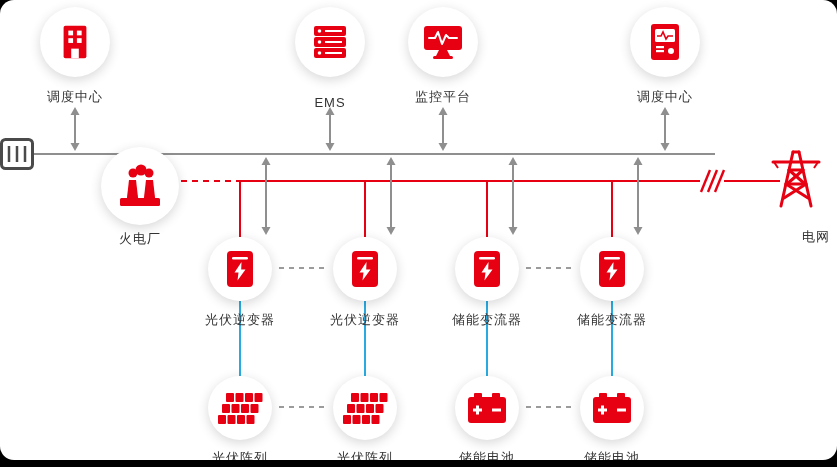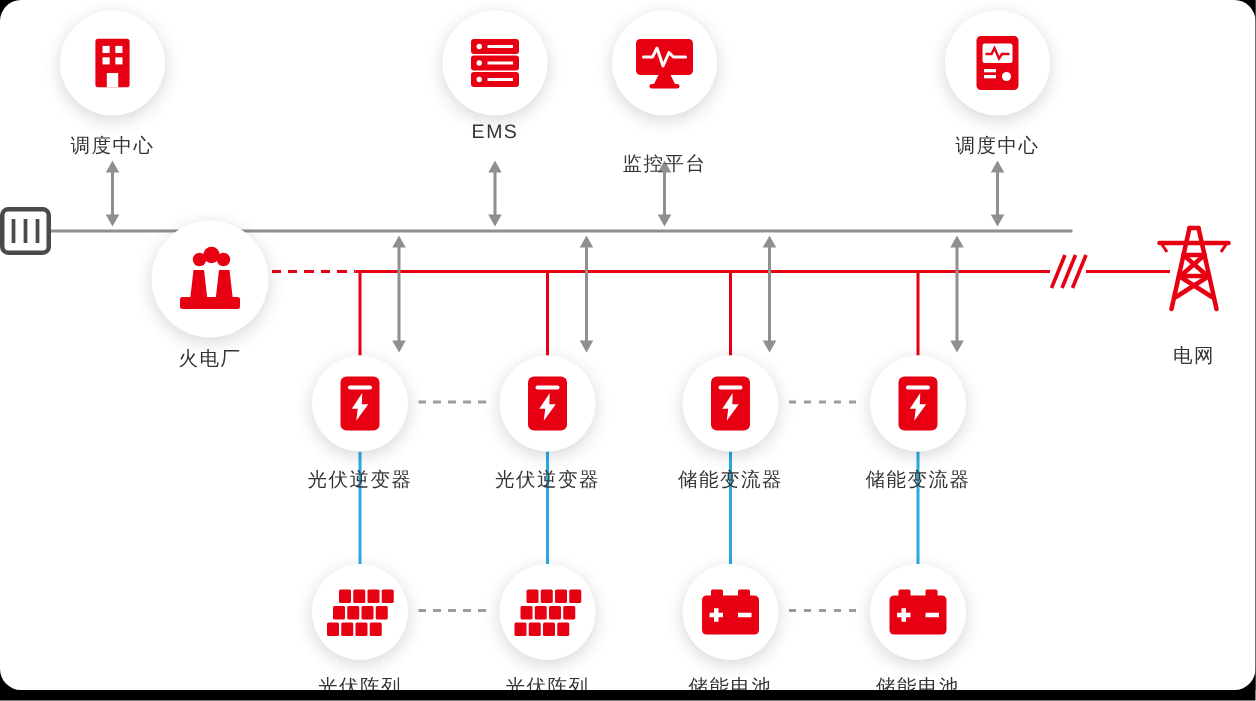--- a/index.html
+++ b/index.html
@@ -134,31 +134,31 @@
       <rect x="4" y="15" width="32" height="10" rx="2" fill="#e60012"></rect>
       <rect x="4" y="26" width="32" height="10" rx="2" fill="#e60012"></rect>
       <circle cx="9.5" cy="9" r="1.8" fill="#fff"></circle>
         <circle cx="9.5" cy="20" r="1.8" fill="#fff"></circle>
         <circle cx="9.5" cy="31" r="1.8" fill="#fff"></circle>
       <rect x="15" y="8" width="17" height="2" fill="#fff"></rect>
         <rect x="15" y="19" width="17" height="2" fill="#fff"></rect>
         <rect x="15" y="30" width="17" height="2" fill="#fff"></rect>
     </svg>
   </div>
-  <div class="label" style="left:330px;top:80px;">EMS</div>
+  <div class="label" style="left:330px;top:95px;">EMS</div>
 
   <div class="circle c70" style="left:408px;top:7px;">
     <svg width="42" height="40" viewBox="0 0 42 40">
       <rect x="2" y="4" width="38" height="24" rx="3" fill="#e60012"></rect>
       <polyline points="7,16 13,16 16,10 20,22 24,13 27,16 35,16" fill="none" stroke="#fff" stroke-width="2" stroke-linejoin="round" stroke-linecap="round"></polyline>
       <polygon points="17,28 25,28 28,34 14,34" fill="#e60012"></polygon>
       <rect x="11" y="34" width="20" height="3" rx="1.5" fill="#e60012"></rect>
     </svg>
   </div>
-  <div class="label" style="left:443px;top:100px;">监控平台</div>
+  <div class="label" style="left:443px;top:88px;">监控平台</div>
 
   <div class="circle c70" style="left:630px;top:7px;">
     <svg width="40" height="40" viewBox="0 0 40 40">
       <rect x="6" y="2" width="28" height="36" rx="3" fill="#e60012"></rect>
       <rect x="10" y="7" width="20" height="13" rx="1.5" fill="#fff"></rect>
       <polyline points="12,14 16,14 18,10 21,17 23,14 28,14" fill="none" stroke="#e60012" stroke-width="1.6"></polyline>
       <rect x="11" y="24" width="8" height="2.2" fill="#fff"></rect>
       <rect x="11" y="28" width="8" height="2.2" fill="#fff"></rect>
       <circle cx="26" cy="29" r="3" fill="#fff"></circle>
     </svg>
@@ -186,21 +186,21 @@
       <line x1="20" y1="24" x2="34" y2="24"></line>
       <line x1="20" y1="24" x2="36" y2="38"></line>
       <line x1="34" y1="24" x2="18" y2="38"></line>
       <line x1="17" y1="38" x2="37" y2="38"></line>
       <line x1="17" y1="38" x2="39" y2="52"></line>
       <line x1="37" y1="38" x2="15" y2="52"></line>
     </g>
     <line x1="5" y1="16" x2="9" y2="22" stroke="#e60012" stroke-width="2"></line>
     <line x1="49" y1="16" x2="45" y2="22" stroke="#e60012" stroke-width="2"></line>
   </svg>
-  <div class="label" style="left:796px;top:228px;">电网</div>
+  <div class="label" style="left:816px;top:228px;">电网</div>
 
   <div class="circle c64" style="left:208px;top:237px;">
     <svg width="30" height="38" viewBox="0 0 30 38">
       <rect x="2" y="1" width="26" height="36" rx="4" fill="#e60012"></rect>
       <rect x="7" y="7" width="16" height="2.6" rx="1.3" fill="#fff"></rect>
       <polygon points="16.5,12 9.5,22.5 13.5,22.5 12.5,30.5 20.5,19.5 16.2,19.5" fill="#fff"></polygon>
     </svg>
   </div>
   <div class="label" style="left:240px;top:311px;">光伏逆变器</div>
 

